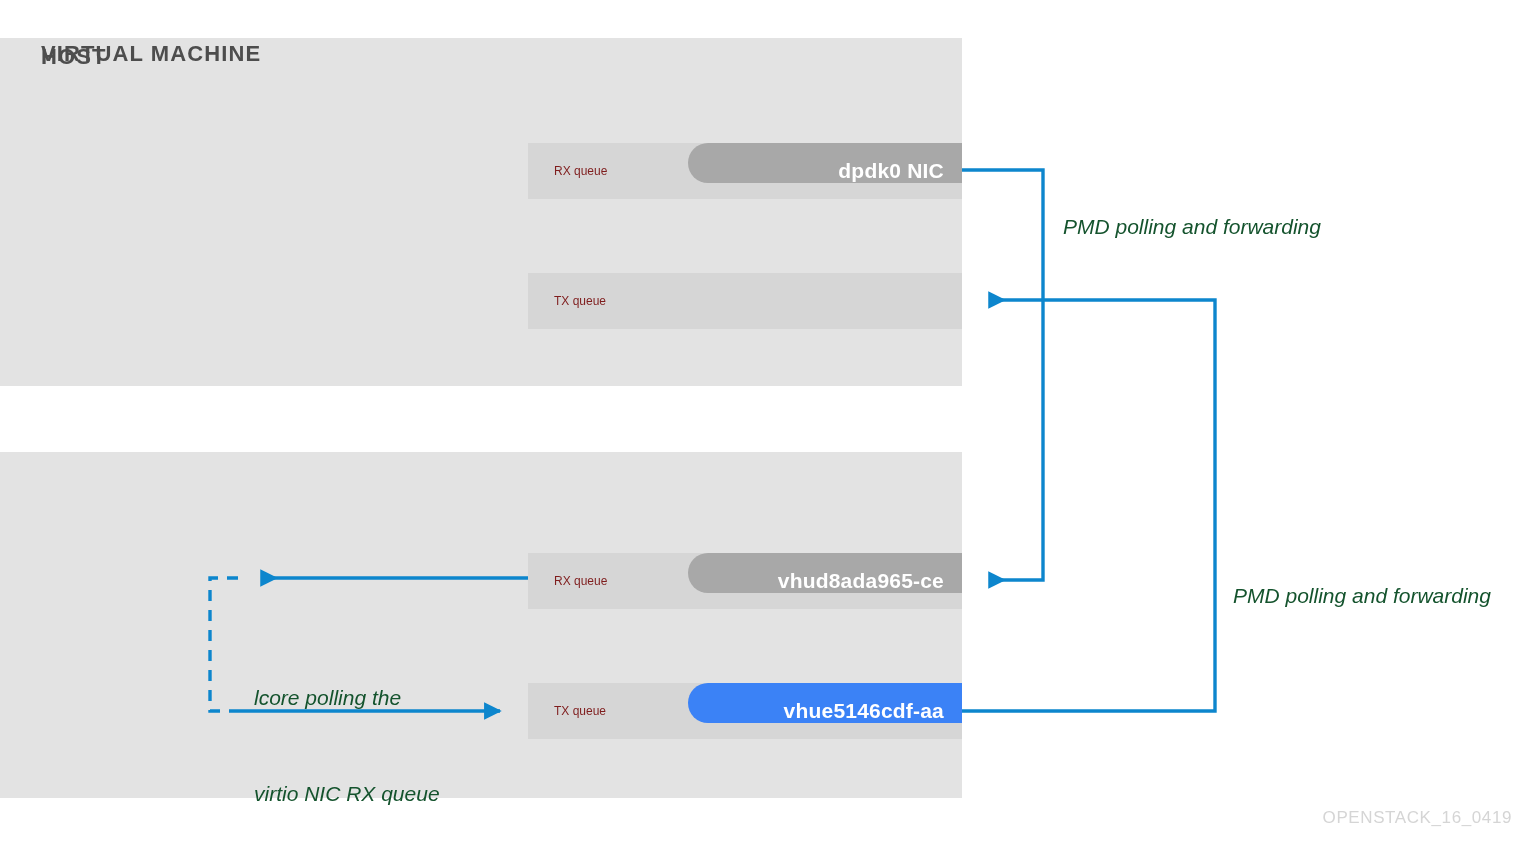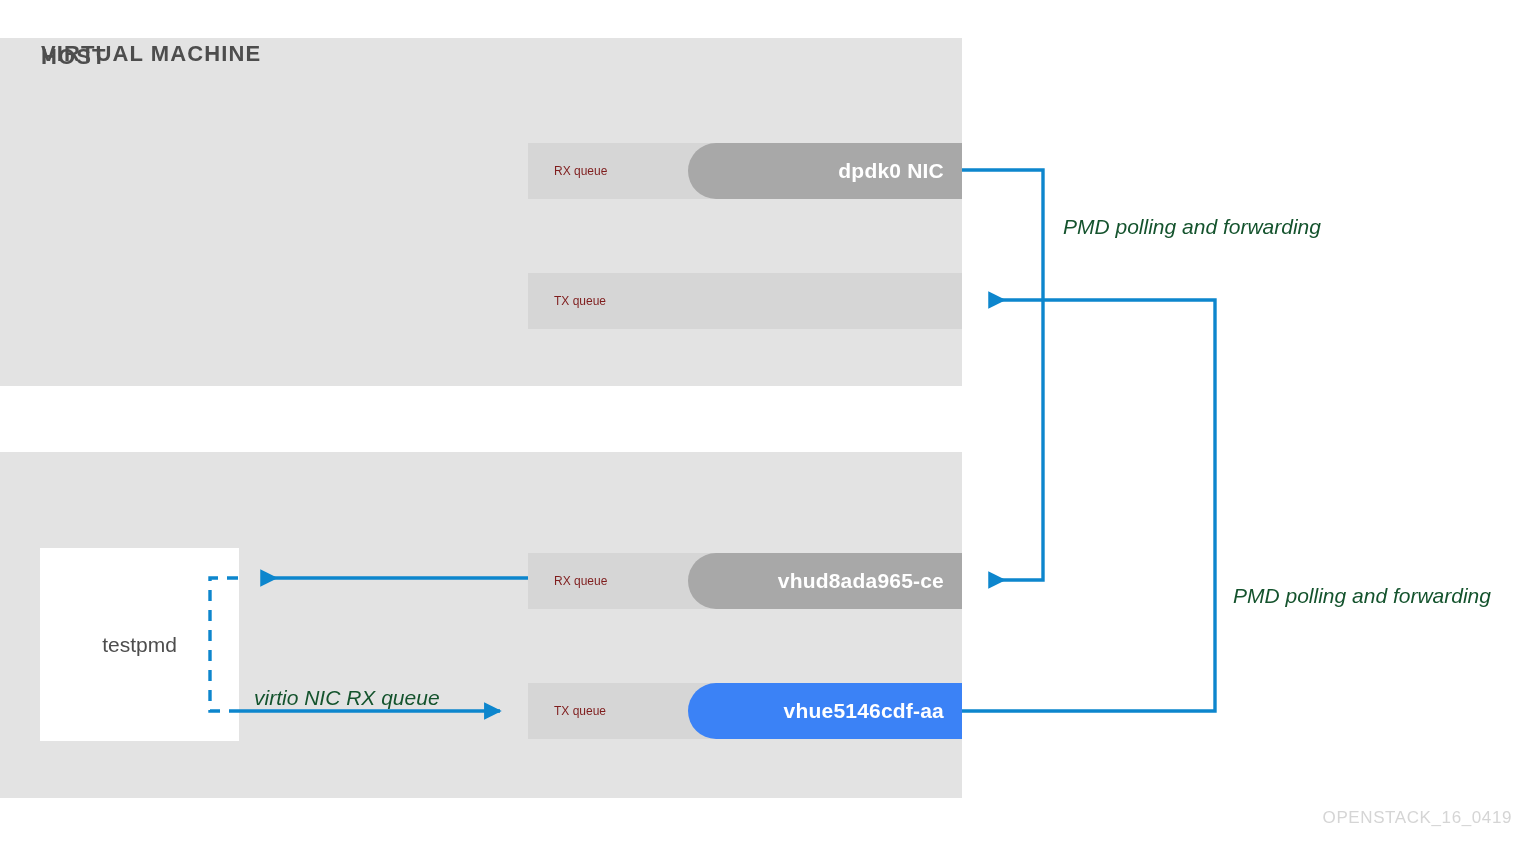--- a/index.html
+++ b/index.html
@@ -56,21 +56,21 @@
     line-height: 56px;
     font-size: 12px;
     color: #7f1d1d;
     white-space: nowrap;
   }
   .nic-pill {
     position: absolute;
     left: 160px;
     top: 0;
     width: 274px;
-    height: 56px;
+    height: 40px;
     border-top-left-radius: 28px;
     border-bottom-left-radius: 28px;
     background: #a8a8a8;
     color: #ffffff;
     font-size: 21px;
     font-weight: bold;
     line-height: 56px;
     text-align: right;
     padding-right: 18px;
     box-sizing: border-box;
@@ -165,23 +165,20 @@
     <div class="nic-pill">dpdk0 NIC</div>
   </div>
 
   <div class="queue-row" id="host-tx-row">
     <span class="queue-label">TX queue</span>
   </div>
 
   <div class="panel" id="vm-panel"></div>
   <div class="panel-title" id="vm-title">VIRTUAL MACHINE</div>
 
-  <div id="testpmd-box">
-    <div id="testpmd-label">testpmd</div>
-  </div>
 
   <div class="queue-row" id="vm-rx-row">
     <span class="queue-label">RX queue</span>
     <div class="nic-pill">vhud8ada965-ce</div>
   </div>
 
   <div class="queue-row" id="vm-tx-row">
     <span class="queue-label">TX queue</span>
     <div class="nic-pill accent">vhue5146cdf-aa</div>
   </div>
@@ -206,18 +203,19 @@
     <path d="M 238 711 L 500 711" fill="none" stroke="#0d86cd" stroke-width="3.4" marker-end="url(#arrow-right)"></path>
   </svg>
 
   <div class="annot" id="annot-pmd-top">PMD polling and forwarding</div>
 
   <div class="annot" id="annot-pmd-right">
     <div>PMD polling and forwarding</div>
   </div>
 
   <div class="annot" id="annot-lcore">
+    <div>lcore polling the</div>
     <div>virtio NIC RX queue</div>
   </div>
 
   <div id="watermark">OPENSTACK_16_0419</div>
 
 </div>
 
 </body></html>

